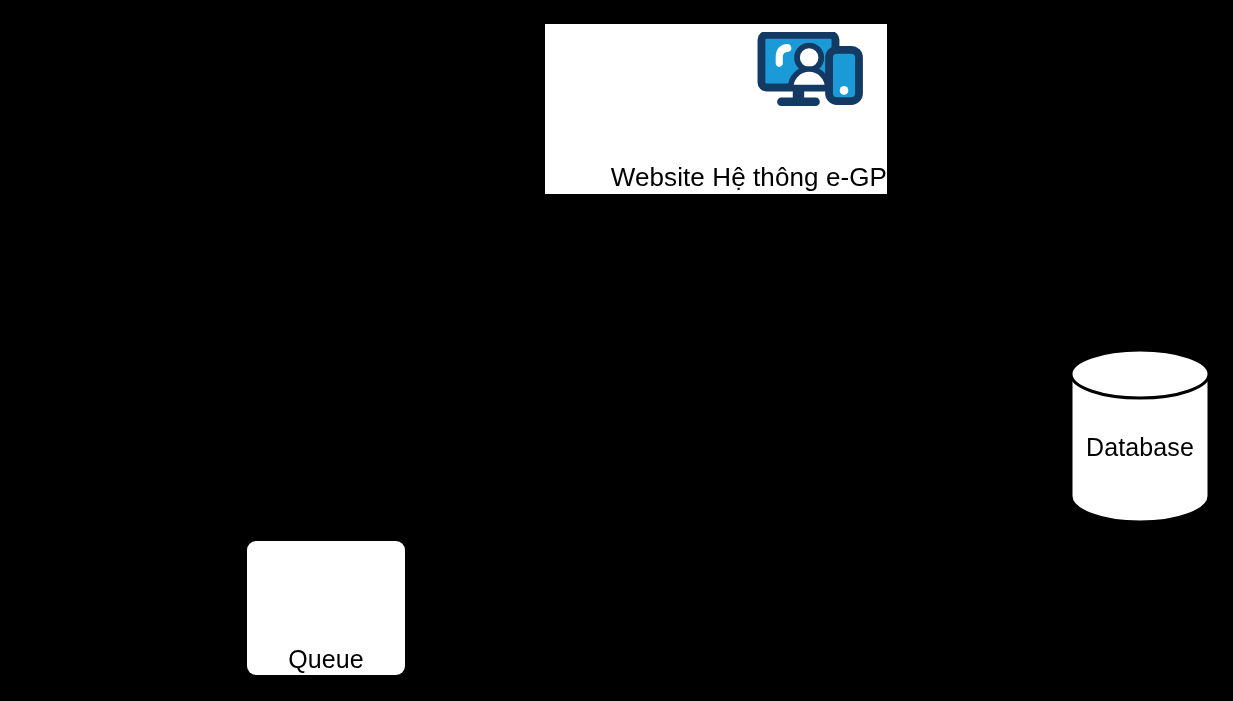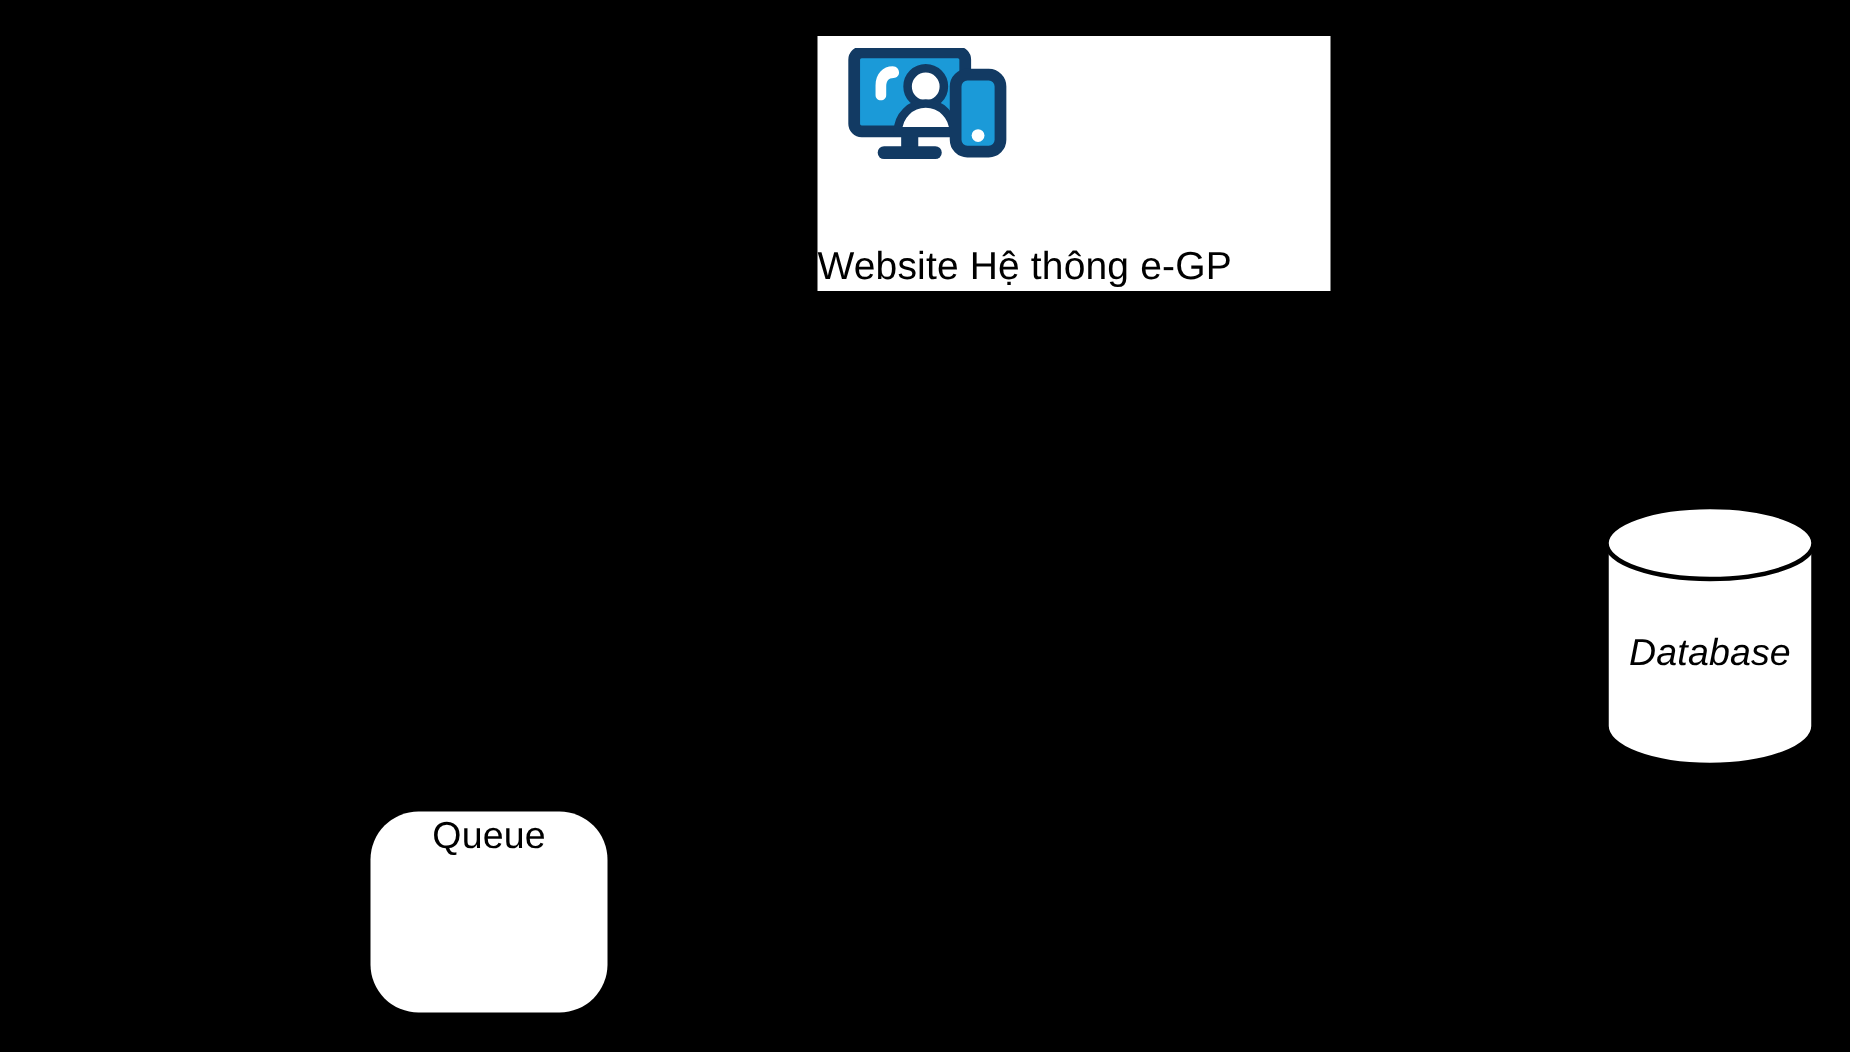--- a/index.html
+++ b/index.html
@@ -17,21 +17,21 @@
     height: 701px;
     background: #000000;
     overflow: hidden;
   }
   .node {
     position: absolute;
     box-sizing: border-box;
     background: #ffffff;
     color: #000000;
     display: flex;
-    align-items: flex-start;
+    align-items: flex-end;
     justify-content: center;
     text-align: center;
     gap: 48px;
   }
   .node-label {
     font-size: 25px;
     line-height: 1.28;
     color: #000000;
     letter-spacing: 0.1px;
     white-space: pre-line;
@@ -72,31 +72,30 @@
     width: 273px;
     height: 131px;
   }
 
   
   #queue-node {
     left: 247px;
     top: 541px;
     width: 158px;
     height: 134px;
-    border-radius: 32px;
+    border-radius: 9px;
   }
 
   
   #database-node {
     position: absolute;
     left: 1068px;
-    top: 336px;
+    top: 348px;
     width: 144px;
     height: 176px;
-    font-style: italic;
   }
   #database-node svg {
     position: absolute;
     left: 0;
     top: 0;
     display: block;
   }
   #database-label-wrap {
     position: absolute;
     left: 0;

